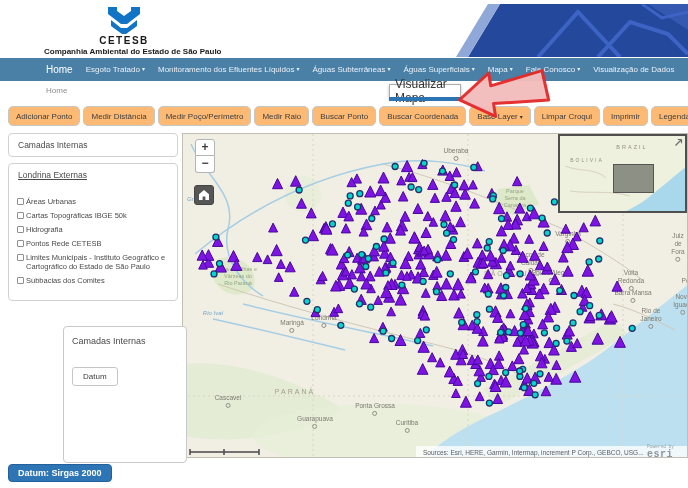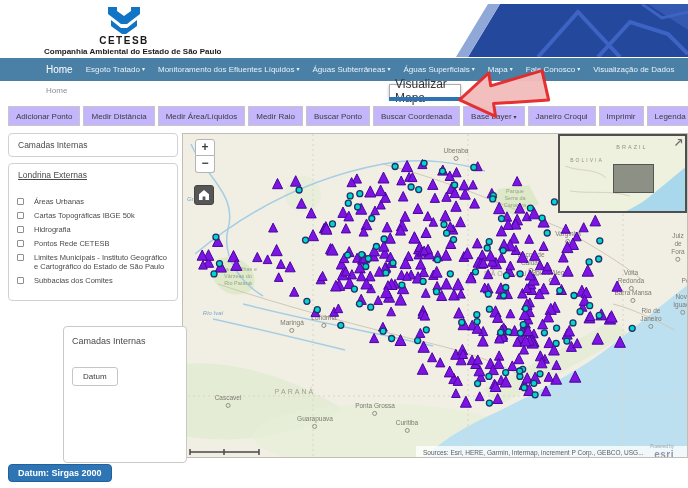--- a/index.html
+++ b/index.html
@@ -27,30 +27,30 @@
   .map-dropdown { position:absolute; top:84px; left:389px; width:72px; height:14px; background:#fff;
                   border:1px solid #adadad; box-shadow:0 1px 3px rgba(0,0,0,.25);
                   font-size:12px; color:#333; display:flex; align-items:center; padding-left:5px; z-index:6; }
   .map-dropdown::after { content:''; position:absolute; left:-1px; right:-1px; bottom:-4px; height:4px; background:#2d74b5; }
 
   
   .arrow-annot { position:absolute; top:66px; left:456px; z-index:9; transform:rotate(-9deg); }
 
   
   .toolbar { position:absolute; top:106px; left:8px; display:flex; gap:3px; z-index:3; }
-  .tb { height:20px; padding:0 7px; background:#c4b5fd; border:1px solid #c6c6c6; border-radius:0;
+  .tb { height:20px; padding:0 7px; background:#fdba74; border:1px solid #c6c6c6; border-radius:5px;
         font-size:8px; color:#3c3c3c; display:flex; align-items:center; white-space:nowrap; cursor:pointer; }
 
   
   .sidebar { position:absolute; top:133px; left:8px; width:170px; z-index:3; }
   .panel { border:1px solid #d2d2d2; border-radius:4px; background:#fff; margin-bottom:6px; }
   .panel-header { padding:6px 9px; font-size:8.5px; color:#4a4a4a; }
   .panel-header.link { text-decoration:underline; }
   .layer-list { padding:6px 8px 10px 8px; }
-  .layer-row { display:flex; align-items:flex-start; gap:10px; margin:5px 0; font-size:7.5px; color:#4a4a4a; cursor:pointer; }
+  .layer-row { display:flex; align-items:flex-start; gap:2px; margin:5px 0; font-size:7.5px; color:#4a4a4a; cursor:pointer; }
   .cb { width:7px; height:7px; border:1px solid #8f8f8f; border-radius:1px; background:#fff; flex:0 0 auto; margin-top:1px; }
 
   
   .map { position:absolute; left:182px; top:133px; width:506px; height:325px; background:#f1efe4;
          border:1px solid #c2beb2; overflow:hidden; z-index:1; }
   .map svg.bg { position:absolute; left:0; top:0; }
   .labels { position:absolute; left:0; top:0; width:506px; height:325px; z-index:2; }
   .maplabel { position:absolute; transform:translate(-50%,-50%); white-space:pre-line; text-align:center; line-height:1.25; }
   .maplabel.city { font-size:6.5px; color:#7c7a70; }
   .maplabel.city::after { content:''; display:block; width:3px; height:3px; border:1px solid #908e84; border-radius:50%; margin:1px auto 0; }
@@ -77,21 +77,21 @@
   .extent { position:absolute; left:53px; top:28px; width:41px; height:29px; background:rgba(75,80,75,.6); border:1px solid #555; cursor:move; }
   .expand { position:absolute; right:2px; top:2px; }
 
   
   .scalebar { position:absolute; left:6px; top:308px; width:80px; z-index:4; }
   .scale-labels { display:flex; font-size:6px; color:#3a3a3a; width:80px; position:relative; }
 
   
   .attrib { position:absolute; left:233px; right:0; top:312px; height:13px; background:rgba(255,255,255,.78);
             display:flex; align-items:center; font-size:6.5px; color:#5c5c5c; padding-left:7px; z-index:4; white-space:nowrap; }
-  .esri { margin-left:auto; margin-right:13px; text-align:right; line-height:1; }
+  .esri { margin-left:auto; margin-right:13px; text-align:left; line-height:1;font-family:Liberation Mono, monospace; }
   .esri .pb { font-size:4.5px; color:#9aa2a8; }
   .esri .lg { font-size:10px; font-weight:bold; color:#8d969e; letter-spacing:.5px; }
 
   
   .legend { position:absolute; left:63px; top:326px; width:124px; height:137px; background:#fff;
             border:1px solid #c9c9c9; border-radius:4px; padding:9px 8px; z-index:6; }
   .legend-title { font-size:9px; color:#4a4a4a; margin-bottom:7px; }
   .legend-item { font-size:7.5px; color:#3c3c3c; line-height:1.5; margin-bottom:2px; }
   .sym-circle { display:inline-block; width:7px; height:7px; border-radius:50%; background:#00d8cc;
                 border:2px solid #1d2f6e; vertical-align:-2px; margin-right:3px; }
@@ -141,26 +141,26 @@
   <div class="breadcrumb">Home</div>
 
   <div class="map-dropdown">Visualizar Mapa</div>
   <svg class="arrow-annot" width="94" height="54" viewBox="0 0 94 54">
     <polygon points="3,27 36,5 36,18 89,11 91,41 36,36 36,49" fill="#f3bcbc" stroke="#e52b2b" stroke-width="3" stroke-linejoin="round" opacity="0.97"></polygon>
   </svg>
 
   <div class="toolbar">
       <div class="tb">Adicionar Ponto</div>
       <div class="tb">Medir Distância</div>
-      <div class="tb">Medir Área/Líquidos</div>
+      <div class="tb">Medir Poço/Perímetro</div>
       <div class="tb">Medir Raio</div>
       <div class="tb">Buscar Ponto</div>
       <div class="tb">Buscar Coordenada</div>
       <div class="tb">Base Layer<span class="caret">▾</span></div>
-      <div class="tb">Janeiro Croqui</div>
+      <div class="tb">Limpar Croqui</div>
       <div class="tb">Imprimir</div>
       <div class="tb">Legenda</div>
     </div>
 
   <div class="sidebar">
     <div class="panel">
       <div class="panel-header">Camadas Internas</div>
     </div>
     <div class="panel">
       <div class="panel-header link">Londrina Externas</div>

